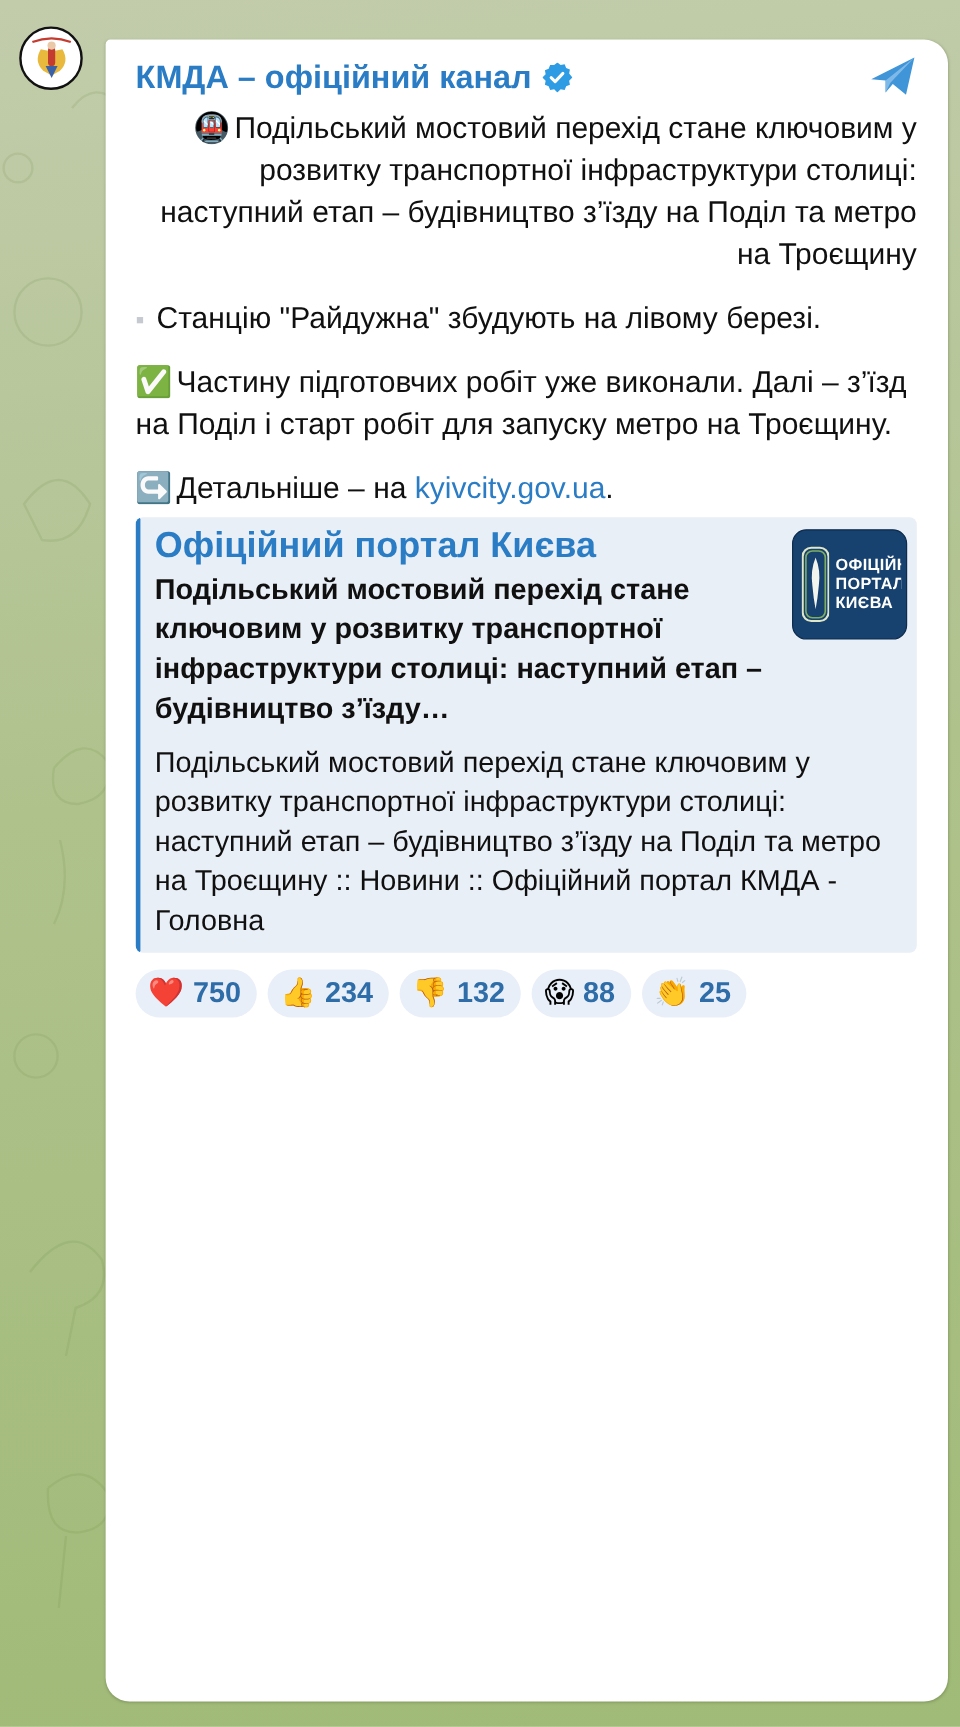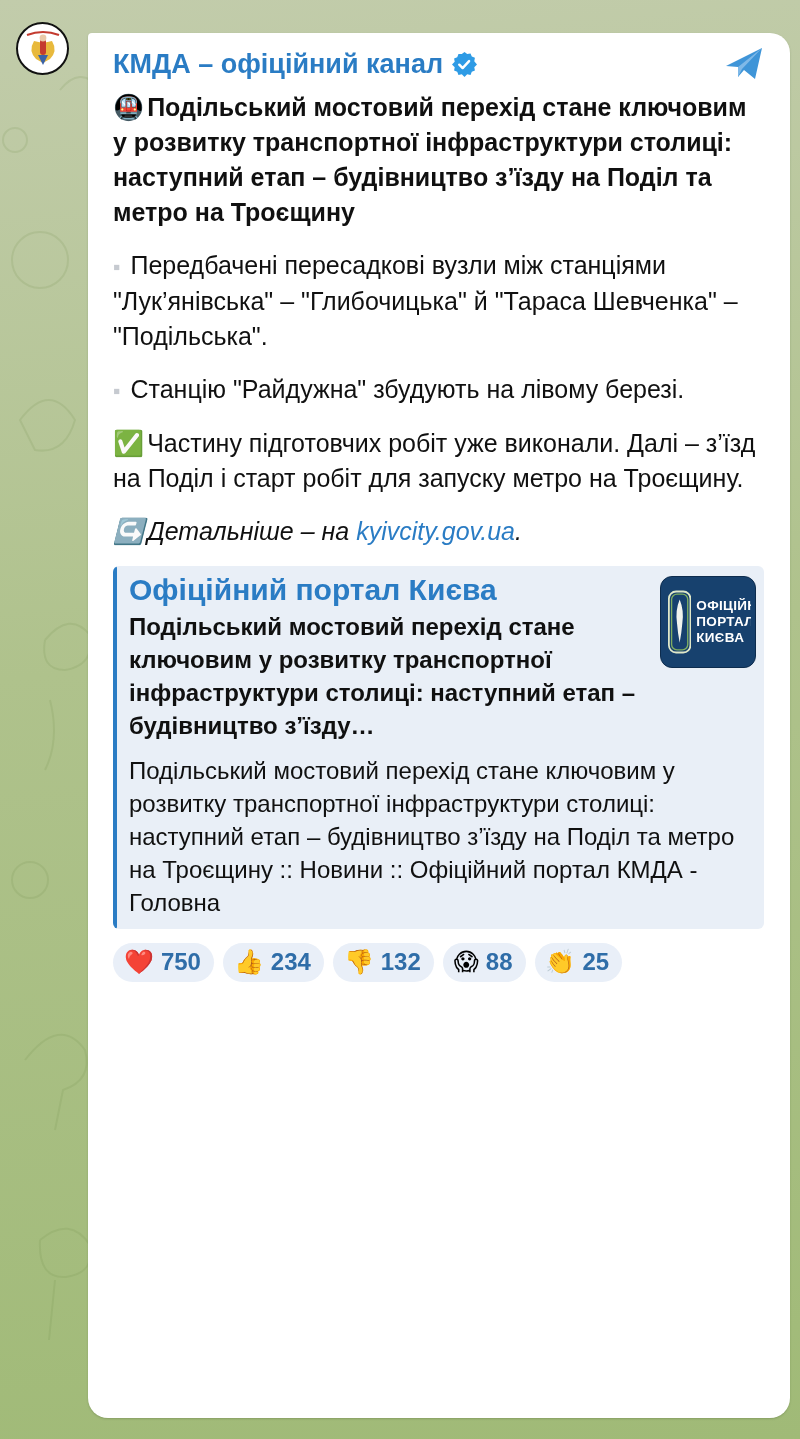--- a/index.html
+++ b/index.html
@@ -29,21 +29,21 @@
     content:""; position:absolute; top:0; left:-10px; width:10px; height:22px;
     background:#fff; border-bottom-left-radius:14px 16px;
   }
 
   .header-row { display:flex; align-items:center; margin-bottom:8px; }
   .channel-name { color:#2a7cc4; font-size:27px; font-weight:bold; }
   .badge { margin-left:9px; display:inline-flex; }
   .plane { margin-left:auto; display:inline-flex; }
 
   .para { font-size:25px; line-height:35px; color:#101010; margin-bottom:18px; }
-  .para.bold { font-weight:bold; }
+  .para.bold { font-weight:normal;text-align:right; }
   .emoji { margin-right:3px; }
   .emoji.bullet { color:#c6cad0; font-size:21px; margin-right:10px; }
   .emoji.check-plain { color:#101010; }
   .emoji.hook { color:#7d93a8; }
   a.inline-link { color:#2a7cc4; text-decoration:none; }
 
   .preview {
     margin-top:6px; background:#e9eff7; border-radius:6px;
     display:flex; overflow:hidden;
   }
@@ -111,27 +111,26 @@
         <path fill="#7fb9e8" d="M38 2 L14 21 L14 31 L18 23 Z"></path>
       </svg>
     </span>
   </div>
 
   <div class="para bold"><span class="emoji">🚇</span><span>Подільський мостовий перехід стане ключовим у розвитку транспортної інфраструктури столиці: наступний етап – будівництво з’їзду на Поділ та метро на Троєщину</span></div>
 
 
 
 
-  <div class="para"><span class="emoji bullet">▪</span><span>Передбачені пересадкові вузли між станціями "Лук’янівська" – "Глибочицька" й "Тараса Шевченка" – "Подільська".</span></div>
 
   <div class="para"><span class="emoji bullet">▪</span><span>Станцію "Райдужна" збудують на лівому березі.</span></div>
 
   <div class="para"><span class="emoji">✅</span><span>Частину підготовчих робіт уже виконали. Далі – з’їзд на Поділ і старт робіт для запуску метро на Троєщину.</span></div>
 
-  <div class="para" style="margin-bottom:17px;font-style:italic;"><span class="emoji hook">↪️</span><span>Детальніше – на </span><a class="inline-link" href="#">kyivcity.gov.ua</a><span>.</span></div>
+  <div class="para" style="margin-bottom:6px;"><span class="emoji hook">↪️</span><span>Детальніше – на </span><a class="inline-link" href="#">kyivcity.gov.ua</a><span>.</span></div>
 
   <div class="preview">
     <div class="preview-bar"></div>
     <div class="preview-content">
       <div class="thumb">
         <svg width="26" height="70" viewBox="0 0 26 70">
           <rect x="1" y="1" width="24" height="68" rx="8" fill="none" stroke="#dfe7c8" stroke-width="2"></rect>
           <rect x="4" y="4" width="18" height="62" rx="6" fill="none" stroke="#7fae62" stroke-width="1.5"></rect>
           <path d="M13 10 q-5 12 -3 26 q1 12 3 22 q2 -10 3 -22 q2 -14 -3 -26z" fill="#f2f4ee"></path>
         </svg>

